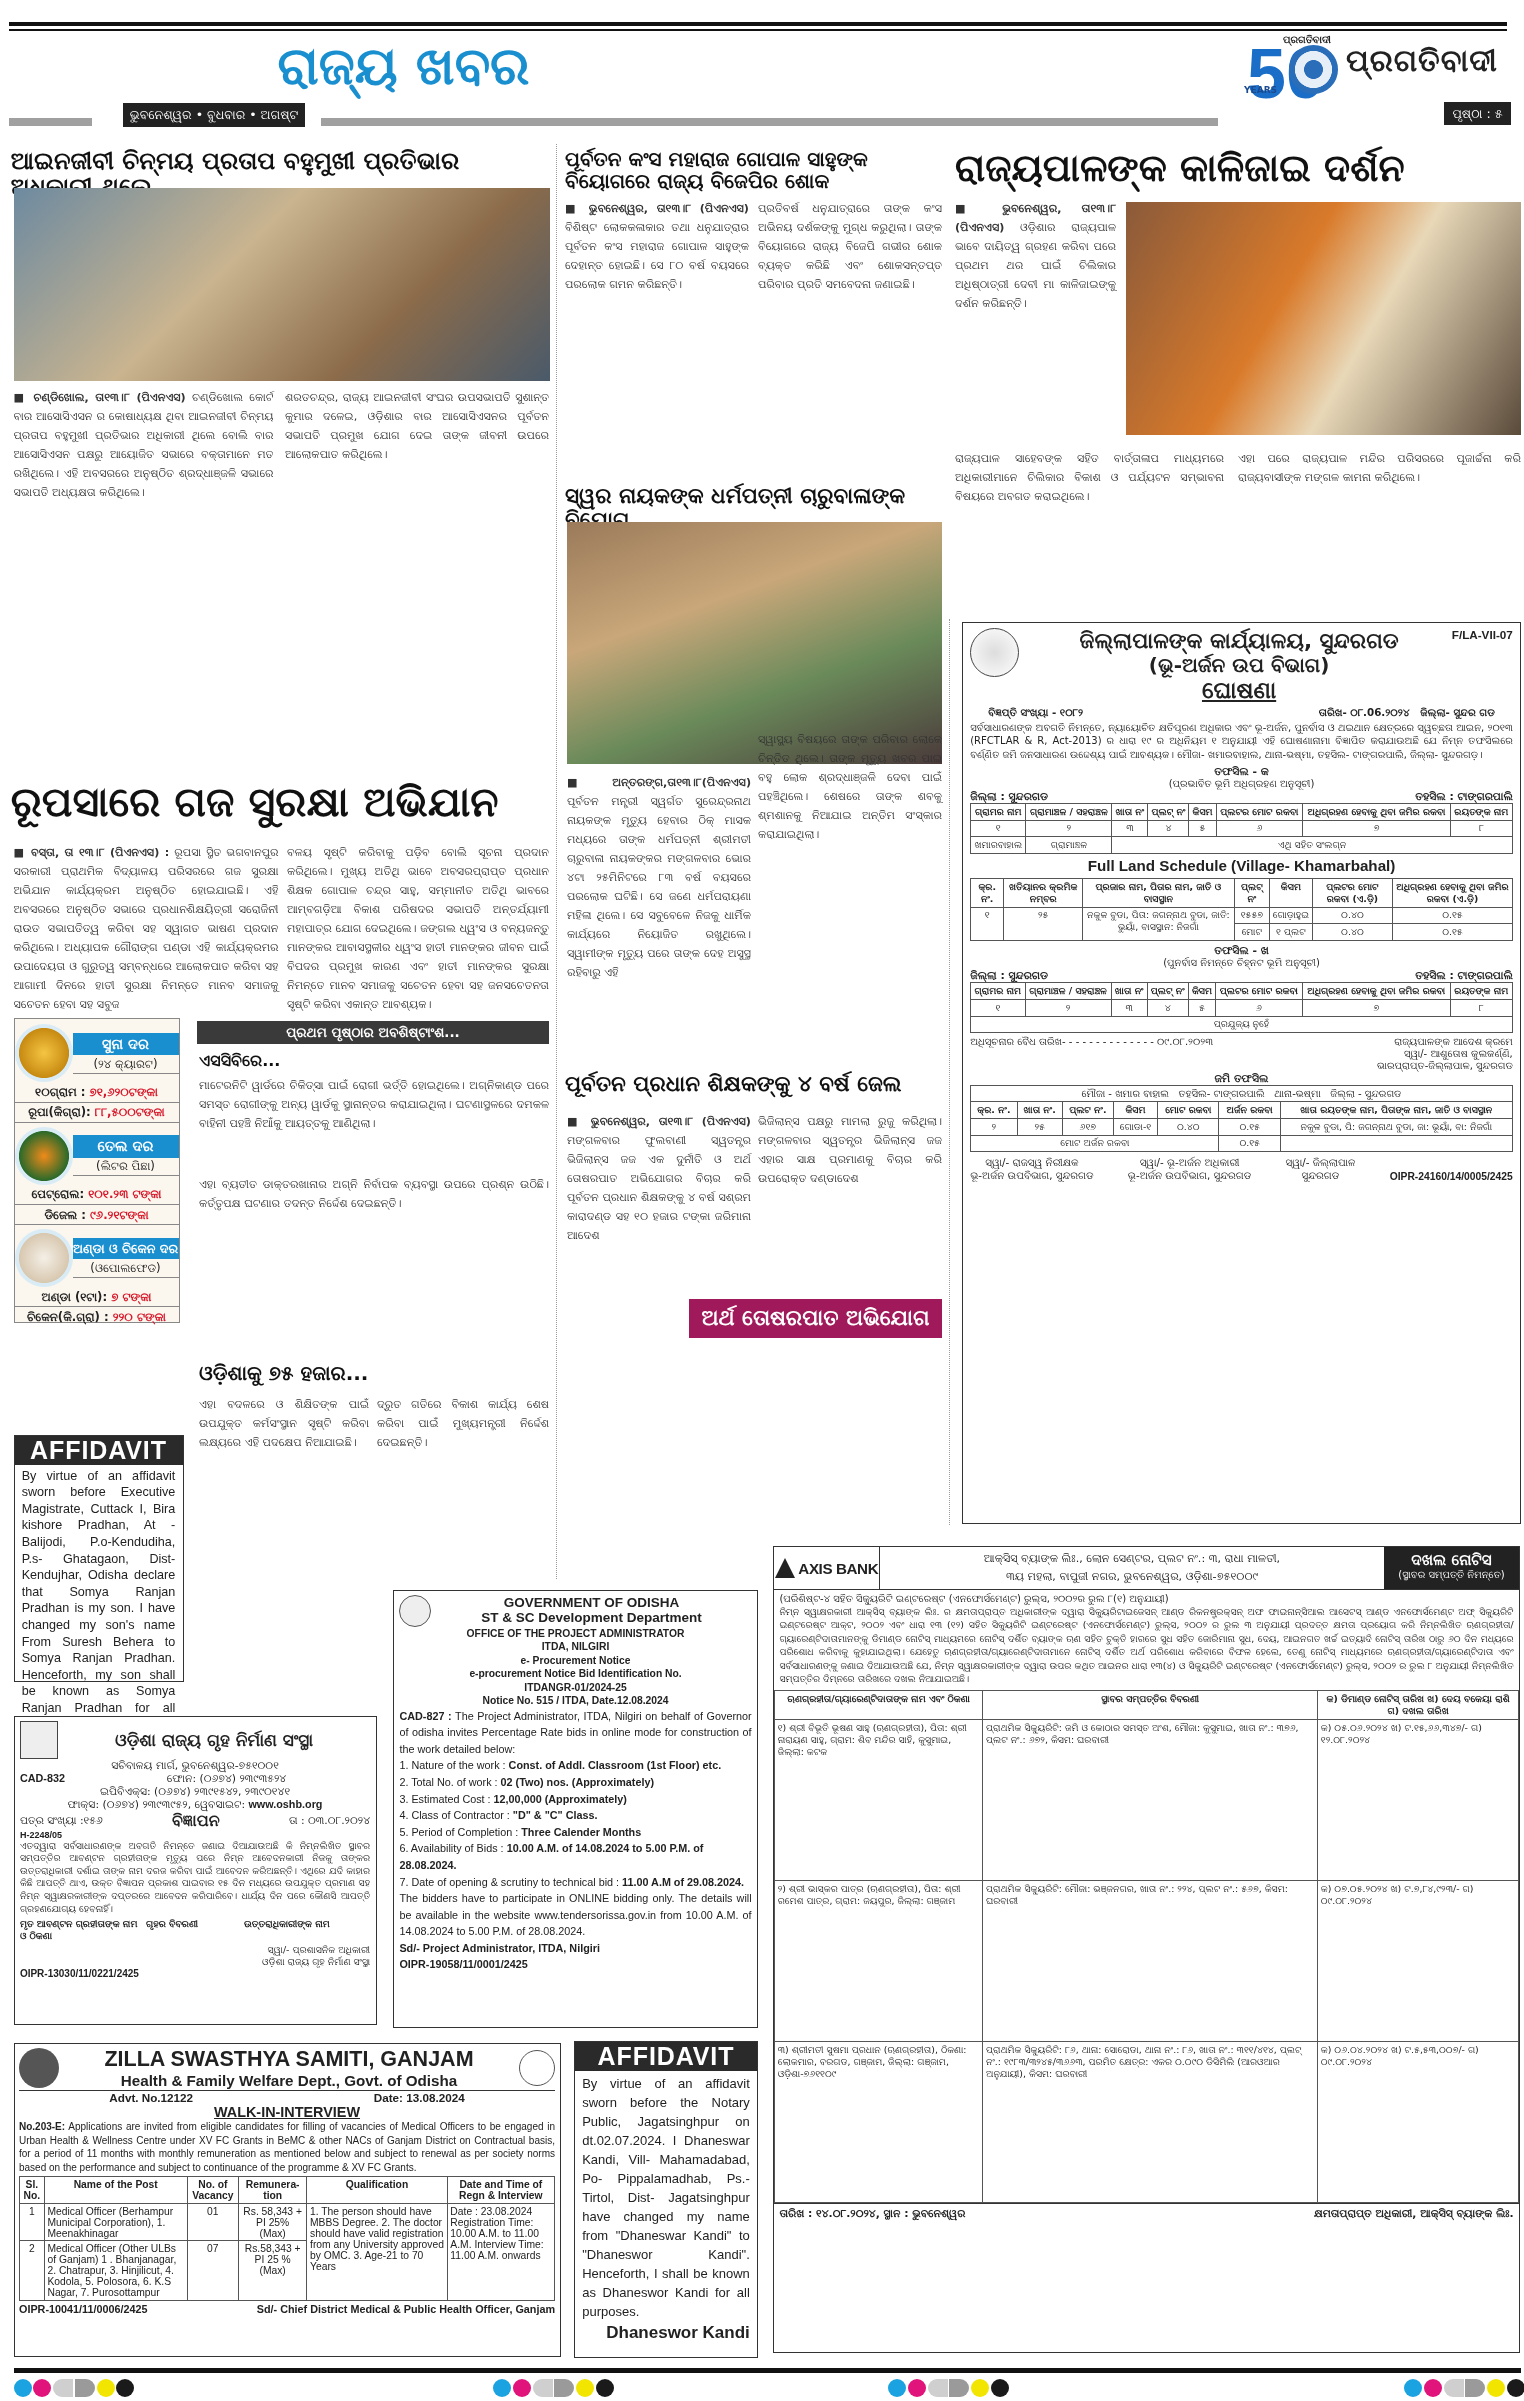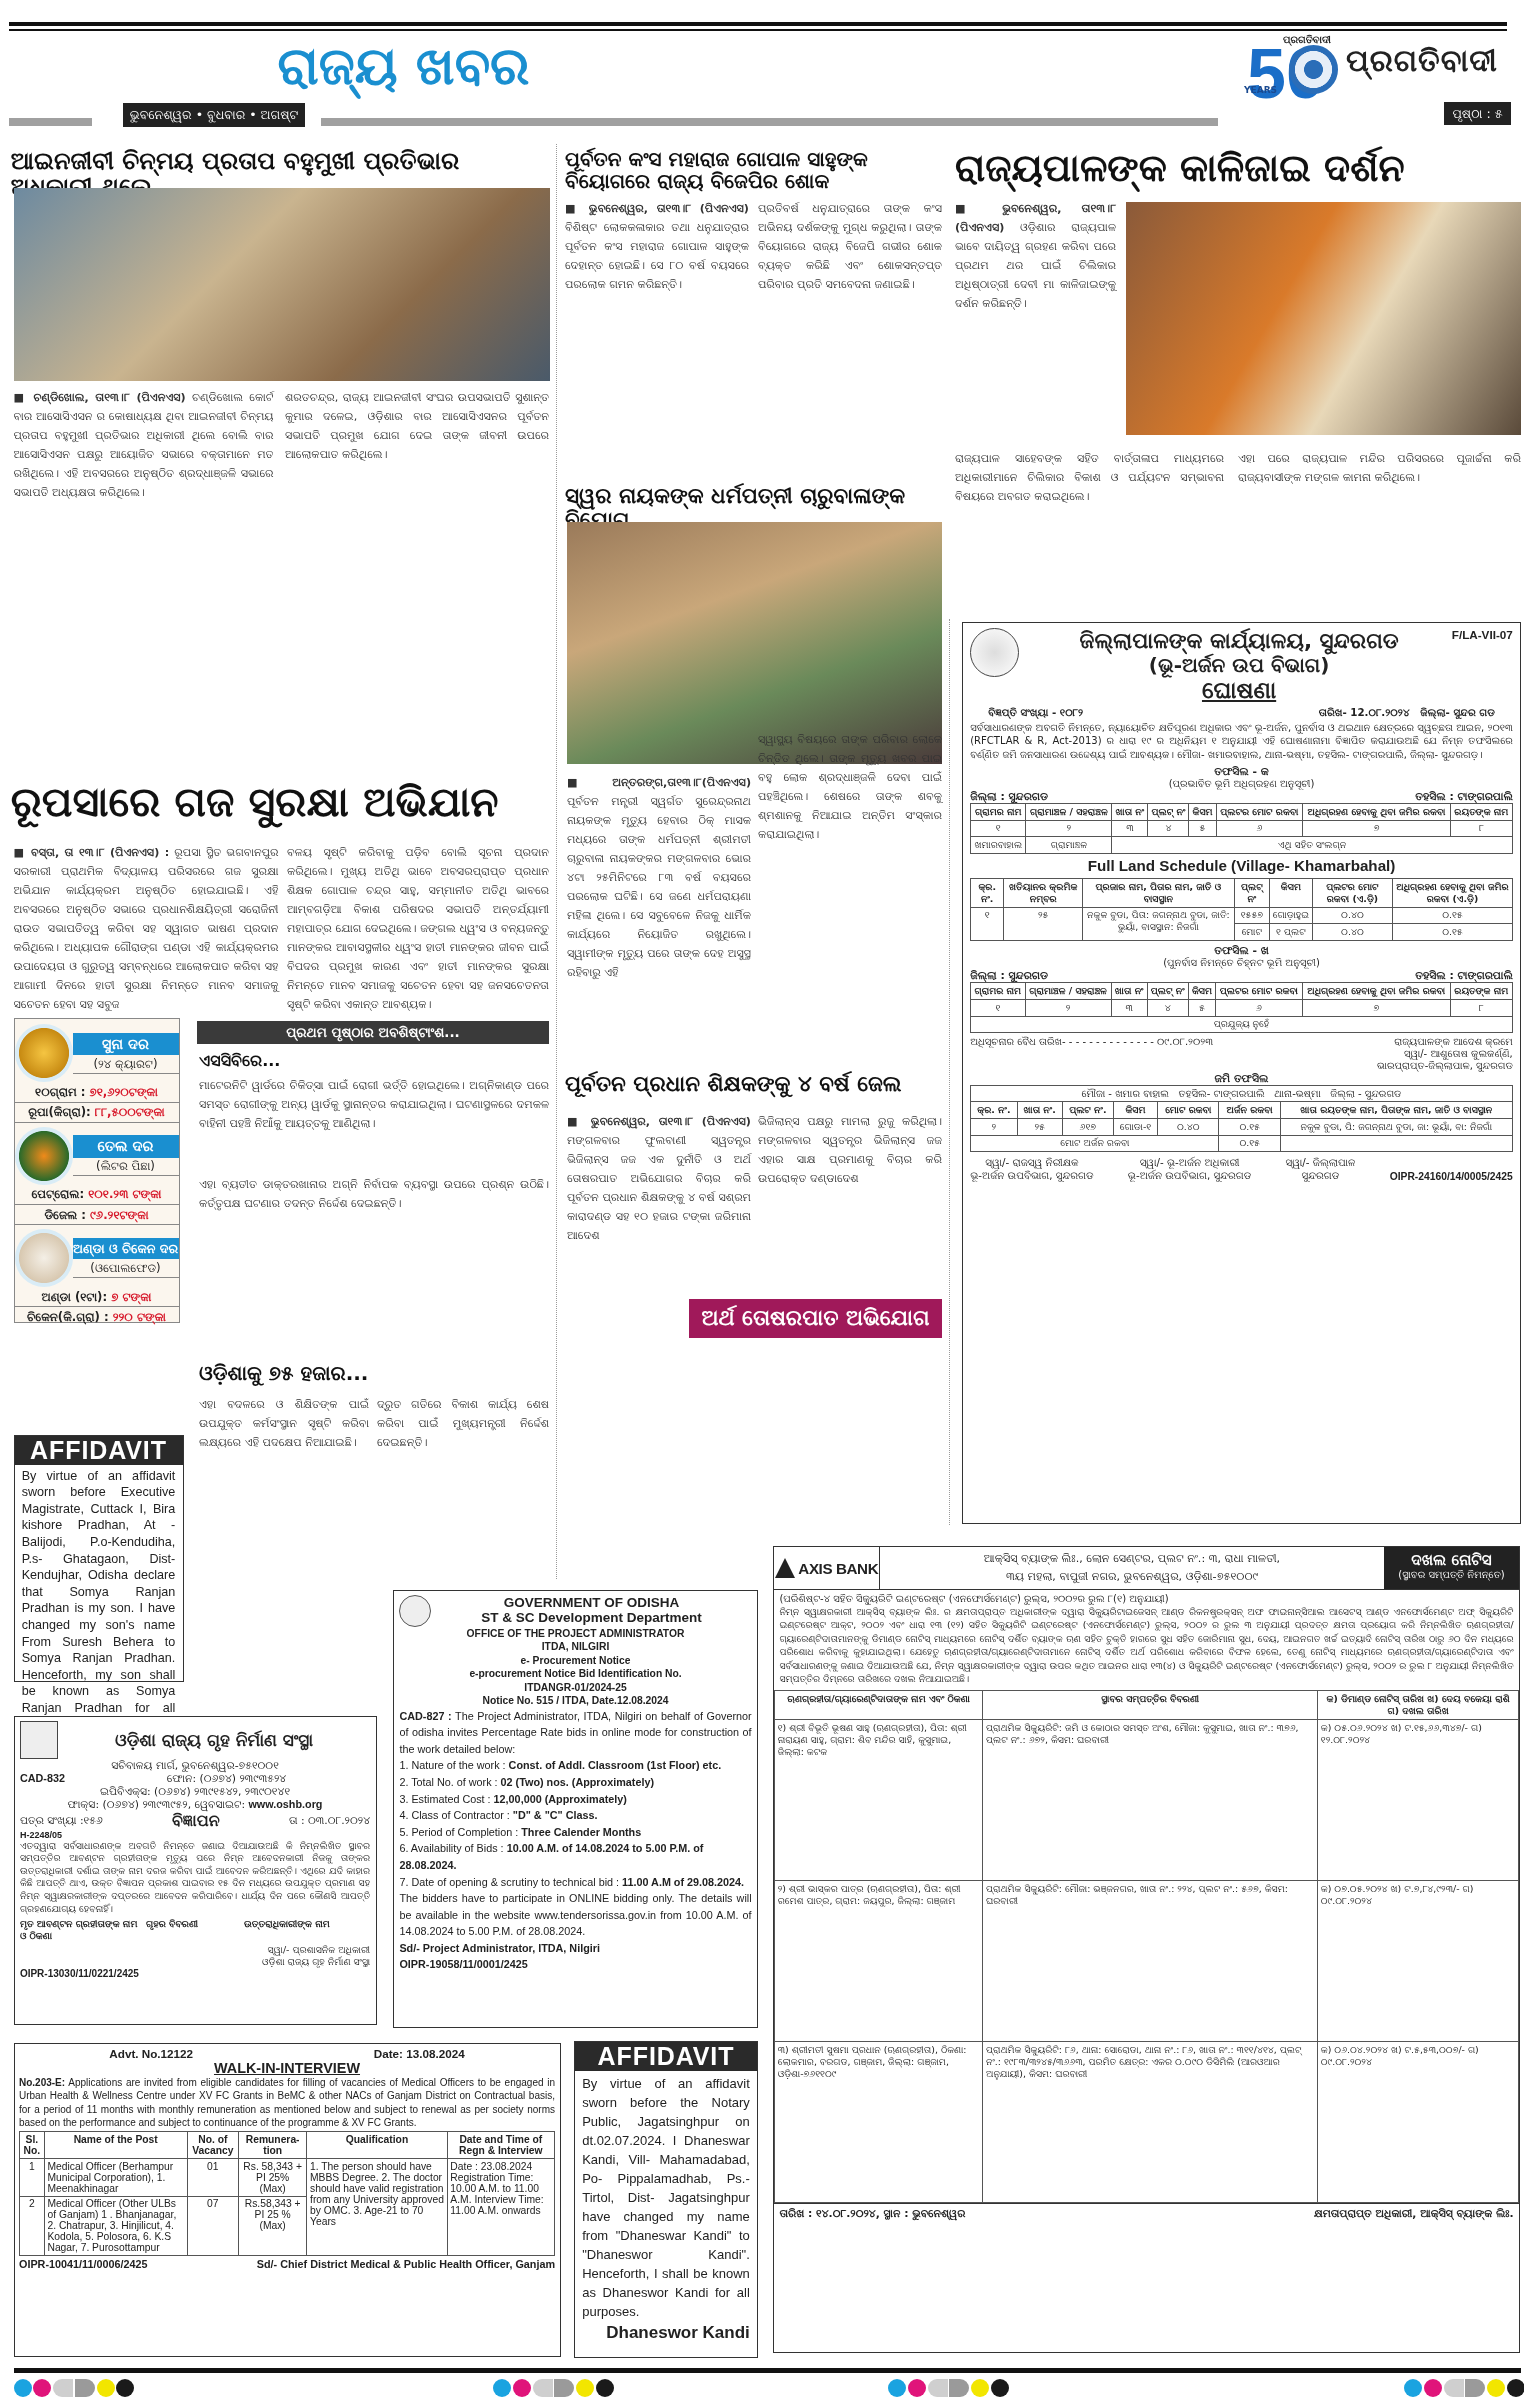--- a/index.html
+++ b/index.html
@@ -153,21 +153,21 @@
     <div style="width:49px;height:49px;border-radius:50%;border:1.8px solid #444;margin-right:7.2px;flex:none;background:radial-gradient(circle,#ddd,#fff)"></div>
     <div style="flex:1;text-align:center">
       <div style="font-size:21.5px;font-weight:bold">ଜିଲ୍ଲାପାଳଙ୍କ କାର୍ଯ୍ୟାଳୟ, ସୁନ୍ଦରଗଡ</div>
       <div style="font-size:20px;font-weight:bold">(ଭୂ-ଅର୍ଜନ ଉପ ବିଭାଗ)</div>
       <div style="font-size:23px;font-weight:bold;text-decoration:underline">ଘୋଷଣା</div>
     </div>
     <div class="en" style="font-size:11.7px;font-weight:bold">F/LA-VII-07</div>
   </div>
   <div style="display:flex;justify-content:space-between;font-size:10.3px;font-weight:bold;padding:1.8px 18px">
     <span>ବିଜ୍ଞପ୍ତି ସଂଖ୍ୟା - ୧୦୮୨</span>
-    <span><span>ତାରିଖ- 12.୦୮.୨୦୨୪</span>&nbsp;&nbsp;&nbsp;<span>ଜିଲ୍ଲା- ସୁନ୍ଦର ଗଡ</span></span>
+    <span><span>ତାରିଖ- ୦୮.06.୨୦୨୪</span>&nbsp;&nbsp;&nbsp;<span>ଜିଲ୍ଲା- ସୁନ୍ଦର ଗଡ</span></span>
   </div>
   <div class="note-small" style="text-align:justify">ସର୍ବସାଧାରଣଙ୍କ ଅବଗତି ନିମନ୍ତେ, ନ୍ୟାୟୋଚିତ କ୍ଷତିପୂରଣ ଅଧିକାର ଏବଂ ଭୂ-ଅର୍ଜନ, ପୁନର୍ବାସ ଓ ଥଇଥାନ କ୍ଷେତ୍ରରେ ସ୍ୱଚ୍ଛତା ଆଇନ, ୨୦୧୩ (RFCTLAR &amp; R, Act-2013) ର ଧାରା ୧୯ ର ଅଧିନିୟମ ୧ ଅନୁଯାୟୀ ଏହି ଘୋଷଣାନାମା ବିଜ୍ଞାପିତ କରାଯାଉଅଛି ଯେ ନିମ୍ନ ତଫସିଲରେ ବର୍ଣ୍ଣିତ ଜମି ଜନସାଧାରଣ ଉଦ୍ଦେଶ୍ୟ ପାଇଁ ଆବଶ୍ୟକ। ମୌଜା- ଖମାରବାହାଲ, ଥାନା-ଭଷ୍ମା, ତହସିଲ- ଟାଙ୍ଗରପାଲି, ଜିଲ୍ଲା- ସୁନ୍ଦରଗଡ଼।</div>
   <div style="text-align:center;font-size:10.8px;font-weight:bold;margin-top:3.6px">ତଫସିଲ - କ</div>
   <div style="text-align:center;font-size:10px">(ପ୍ରଭାବିତ ଭୂମି ଅଧିଗ୍ରହଣ ଅନୁସୂଚୀ)</div>
   <div style="display:flex;justify-content:space-between;font-size:10.8px;font-weight:bold">
     <span>ଜିଲ୍ଲା : ସୁନ୍ଦରଗଡ</span>
     <span>ତହସିଲ : ଟାଙ୍ଗରପାଲି</span>
   </div>
   <table style="width:100%">
     <tbody>
@@ -374,20 +374,28 @@
     <div><span>7. Date of opening &amp; scrutiny to technical bid :</span> <b>11.00 A.M of 29.08.2024.</b></div>
   </div>
   <div style="font-size:10.8px;line-height:16.6px;text-align:justify">The bidders have to participate in ONLINE bidding only. The details will be available in the website www.tendersorissa.gov.in from 10.00 A.M. of 14.08.2024 to 5.00 P.M. of 28.08.2024.</div>
   <div style="text-align:left;font-size:10.8px;font-weight:bold;line-height:16px">
       <div>Sd/- Project Administrator, ITDA, Nilgiri</div>
       <div>OIPR-19058/11/0001/2425</div>
     </div>
 </div>
 
 <div class="abs box" style="left:13.5px;top:2043px;width:547px;height:314px;padding:2.7px 4.5px;font-family:'Liberation Sans',sans-serif">
+  <div style="display:flex;align-items:center;border-bottom:0.9px solid #333;padding-bottom:1.8px">
+    <div style="width:40px;height:40px;border-radius:50%;background:#555;flex:none"></div>
+    <div style="flex:1;text-align:center">
+      <div style="font-size:21.5px;font-weight:bold">ZILLA SWASTHYA SAMITI, GANJAM</div>
+      <div style="font-size:15.2px;font-weight:bold">Health &amp; Family Welfare Dept., Govt. of Odisha</div>
+    </div>
+    <div style="width:36px;height:36px;border-radius:50%;border:0.9px solid #555;flex:none"></div>
+  </div>
   <div style="display:flex;justify-content:space-around;font-size:11.7px;font-weight:bold">
       <span>Advt. No.12122</span>
       <span>Date: 13.08.2024</span>
     </div>
   <div style="text-align:center;font-size:14.4px;font-weight:bold;text-decoration:underline">WALK-IN-INTERVIEW</div>
   <div style="font-size:10px;line-height:13.5px;text-align:justify"><b>No.203-E:</b> <span>Applications are invited from eligible candidates for filling of vacancies of Medical Officers to be engaged in Urban Health &amp; Wellness Centre under XV FC Grants in BeMC &amp; other NACs of Ganjam District on Contractual basis, for a period of 11 months with monthly remuneration as mentioned below and subject to renewal as per society norms based on the performance and subject to continuance of the programme &amp; XV FC Grants.</span></div>
   <table class="wit" style="width:100%;margin-top:1.8px">
     <tbody>
         <tr>
       <th>Sl. No.</th>

